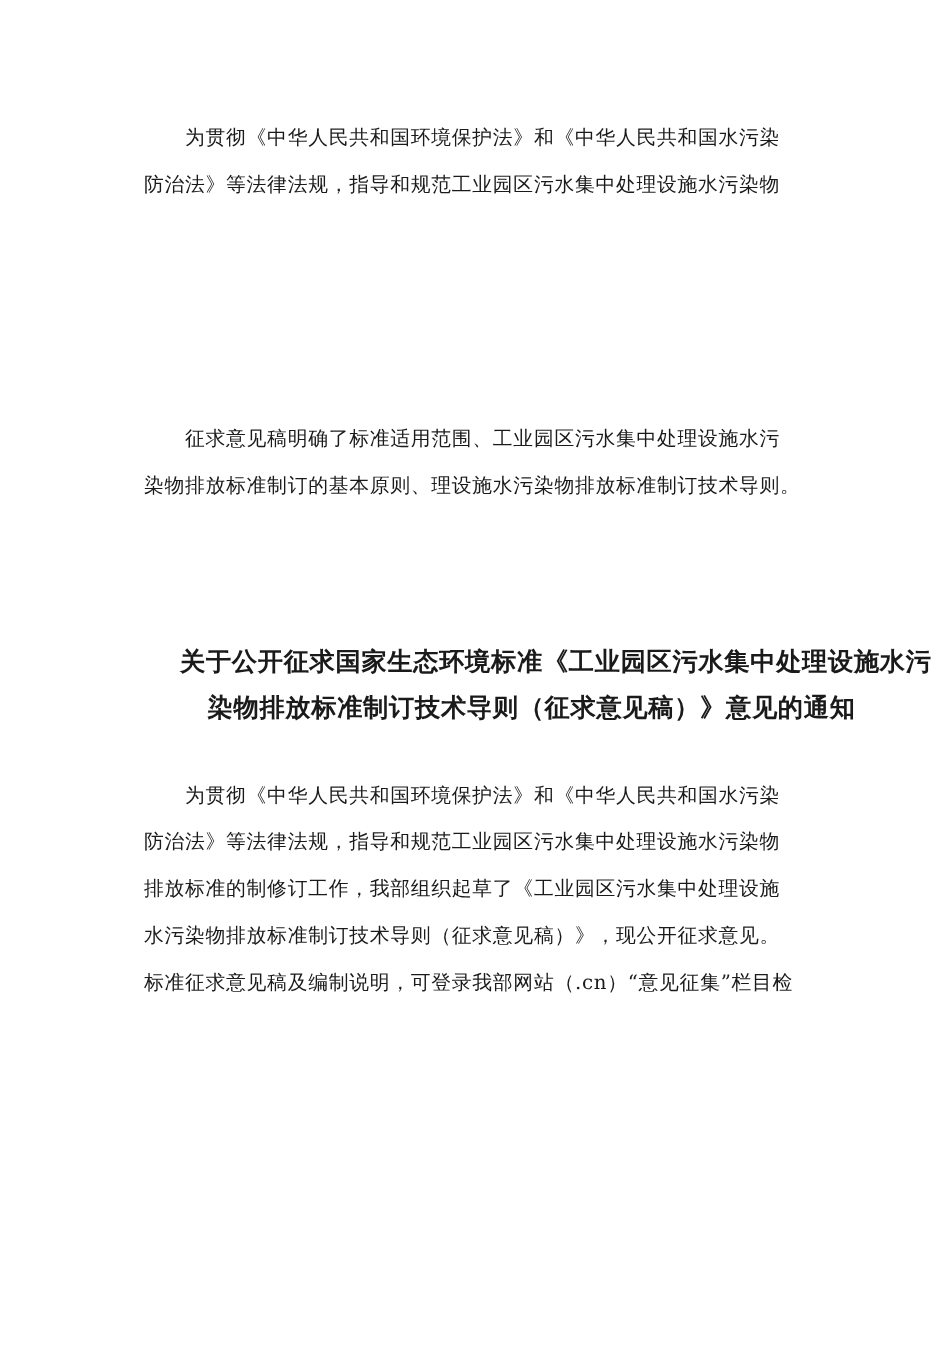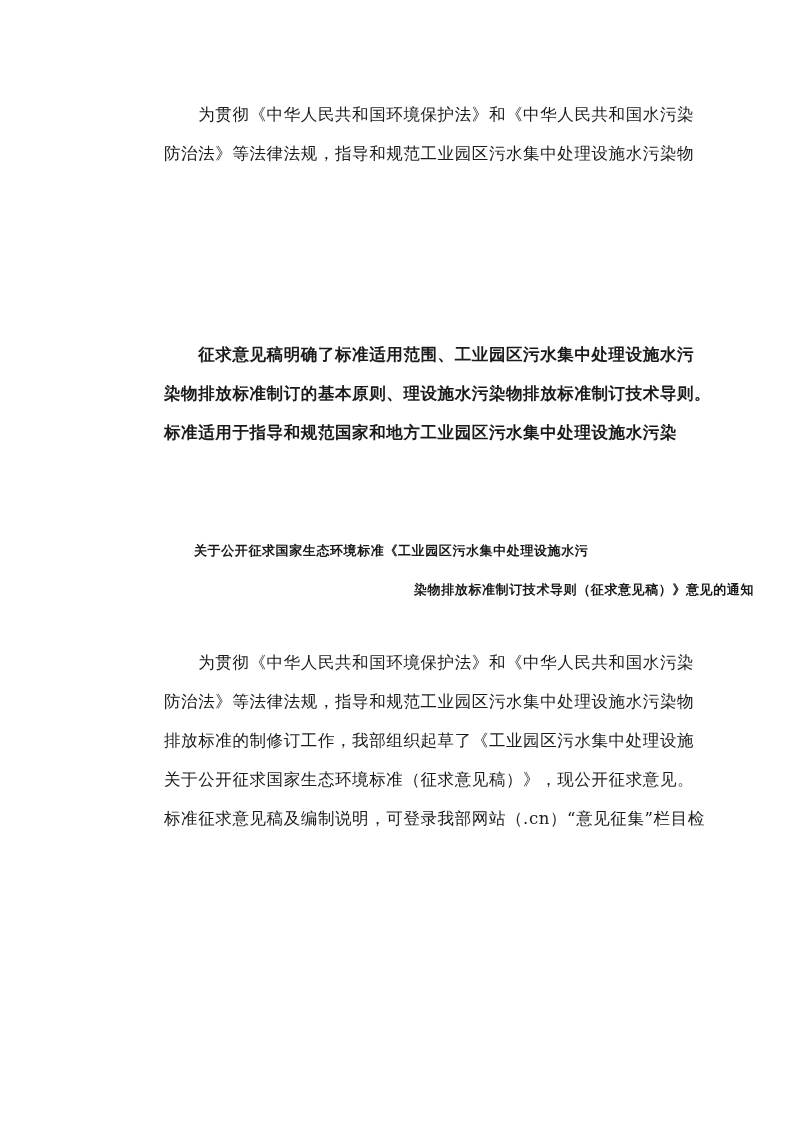--- a/index.html
+++ b/index.html
@@ -1,41 +1,40 @@
 <!DOCTYPE html>
 <html><head>
   <meta charset="utf-8">
   <style>
     html, body { margin:0; padding:0; background:#ffffff; }
     body { width:793px; height:1122px; position:relative; overflow:hidden;
       font-family: "DejaVu Serif", "Liberation Serif", serif; color:#1a1a1a; }
-    .para { position:absolute; left:120px; width:580px;margin-left:44px; }
+    .para { position:absolute; left:120px; width:580px; }
     .line { height:39px; line-height:39px; font-size:16.5px; white-space:nowrap; letter-spacing:0.6px; }
-    .title .line { font-family: Liberation Mono, monospace; font-weight:bold; font-size:13px; }
+    .title .line { font-family: Liberation Sans, sans-serif; font-weight:bold; font-size:21px; }
   </style>
 </head>
 <body>
 
 <div>
   <div class="para" style="top:95px;">
     <div class="line">　　为贯彻《中华人民共和国环境保护法》和《中华人民共和国水污染</div>
     <div class="line">防治法》等法律法规，指导和规范工业园区污水集中处理设施水污染物</div>
   </div>
 
-  <div class="para" style="top:335px;font-weight:bold;">
+  <div class="para" style="top:346px;">
     <div class="line">　　征求意见稿明确了标准适用范围、工业园区污水集中处理设施水污</div>
     <div class="line">染物排放标准制订的基本原则、理设施水污染物排放标准制订技术导则。</div>
-    <div class="line">标准适用于指导和规范国家和地方工业园区污水集中处理设施水污染</div>
   </div>
 
   <div class="para title" style="top:532px; left:150px; width:560px;">
     <div class="line">关于公开征求国家生态环境标准《工业园区污水集中处理设施水污</div>
     <div class="line" style="padding-left:23px;text-align:right;">染物排放标准制订技术导则（征求意见稿）》意见的通知</div>
   </div>
 
   <div class="para" style="top:643px;">
     <div class="line">　　为贯彻《中华人民共和国环境保护法》和《中华人民共和国水污染</div>
     <div class="line">防治法》等法律法规，指导和规范工业园区污水集中处理设施水污染物</div>
     <div class="line">排放标准的制修订工作，我部组织起草了《工业园区污水集中处理设施</div>
-    <div class="line">关于公开征求国家生态环境标准（征求意见稿）》，现公开征求意见。</div>
+    <div class="line">水污染物排放标准制订技术导则（征求意见稿）》，现公开征求意见。</div>
     <div class="line">标准征求意见稿及编制说明，可登录我部网站（.cn）“意见征集”栏目检</div>
   </div>
 </div>
 
 </body></html>

